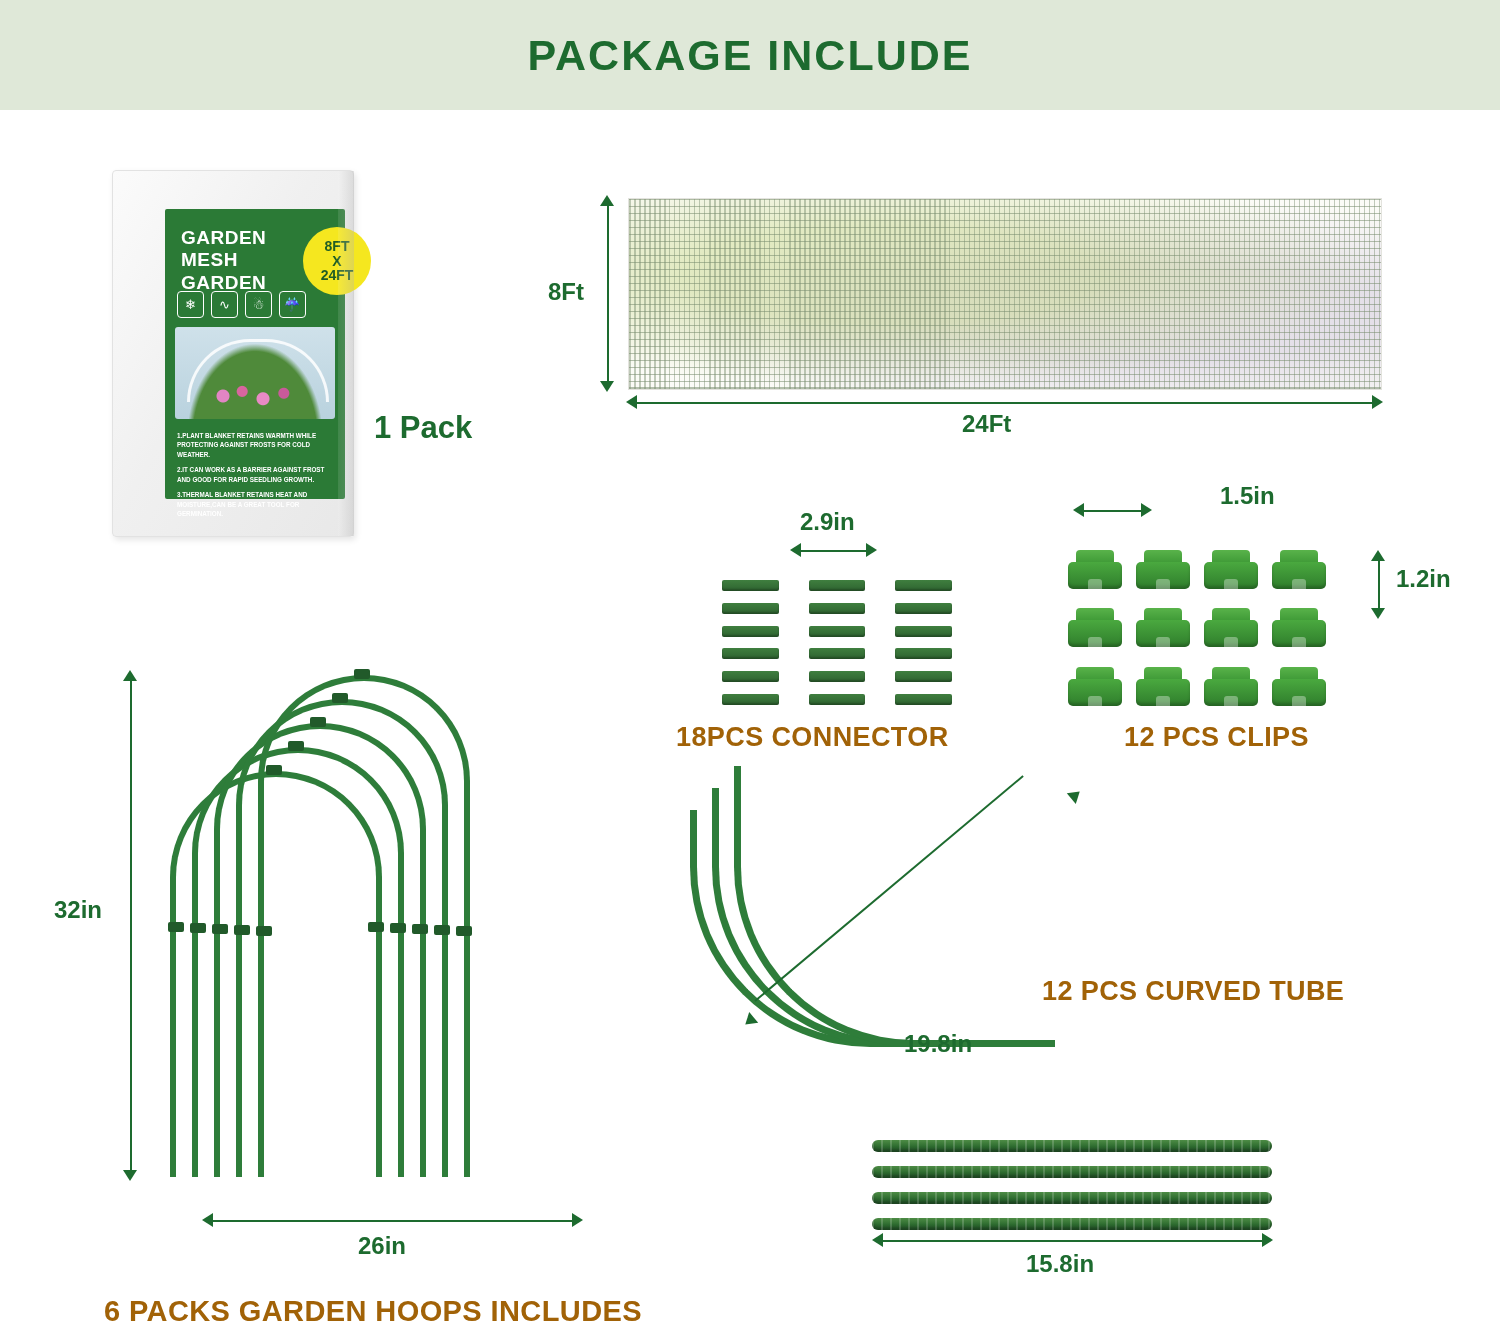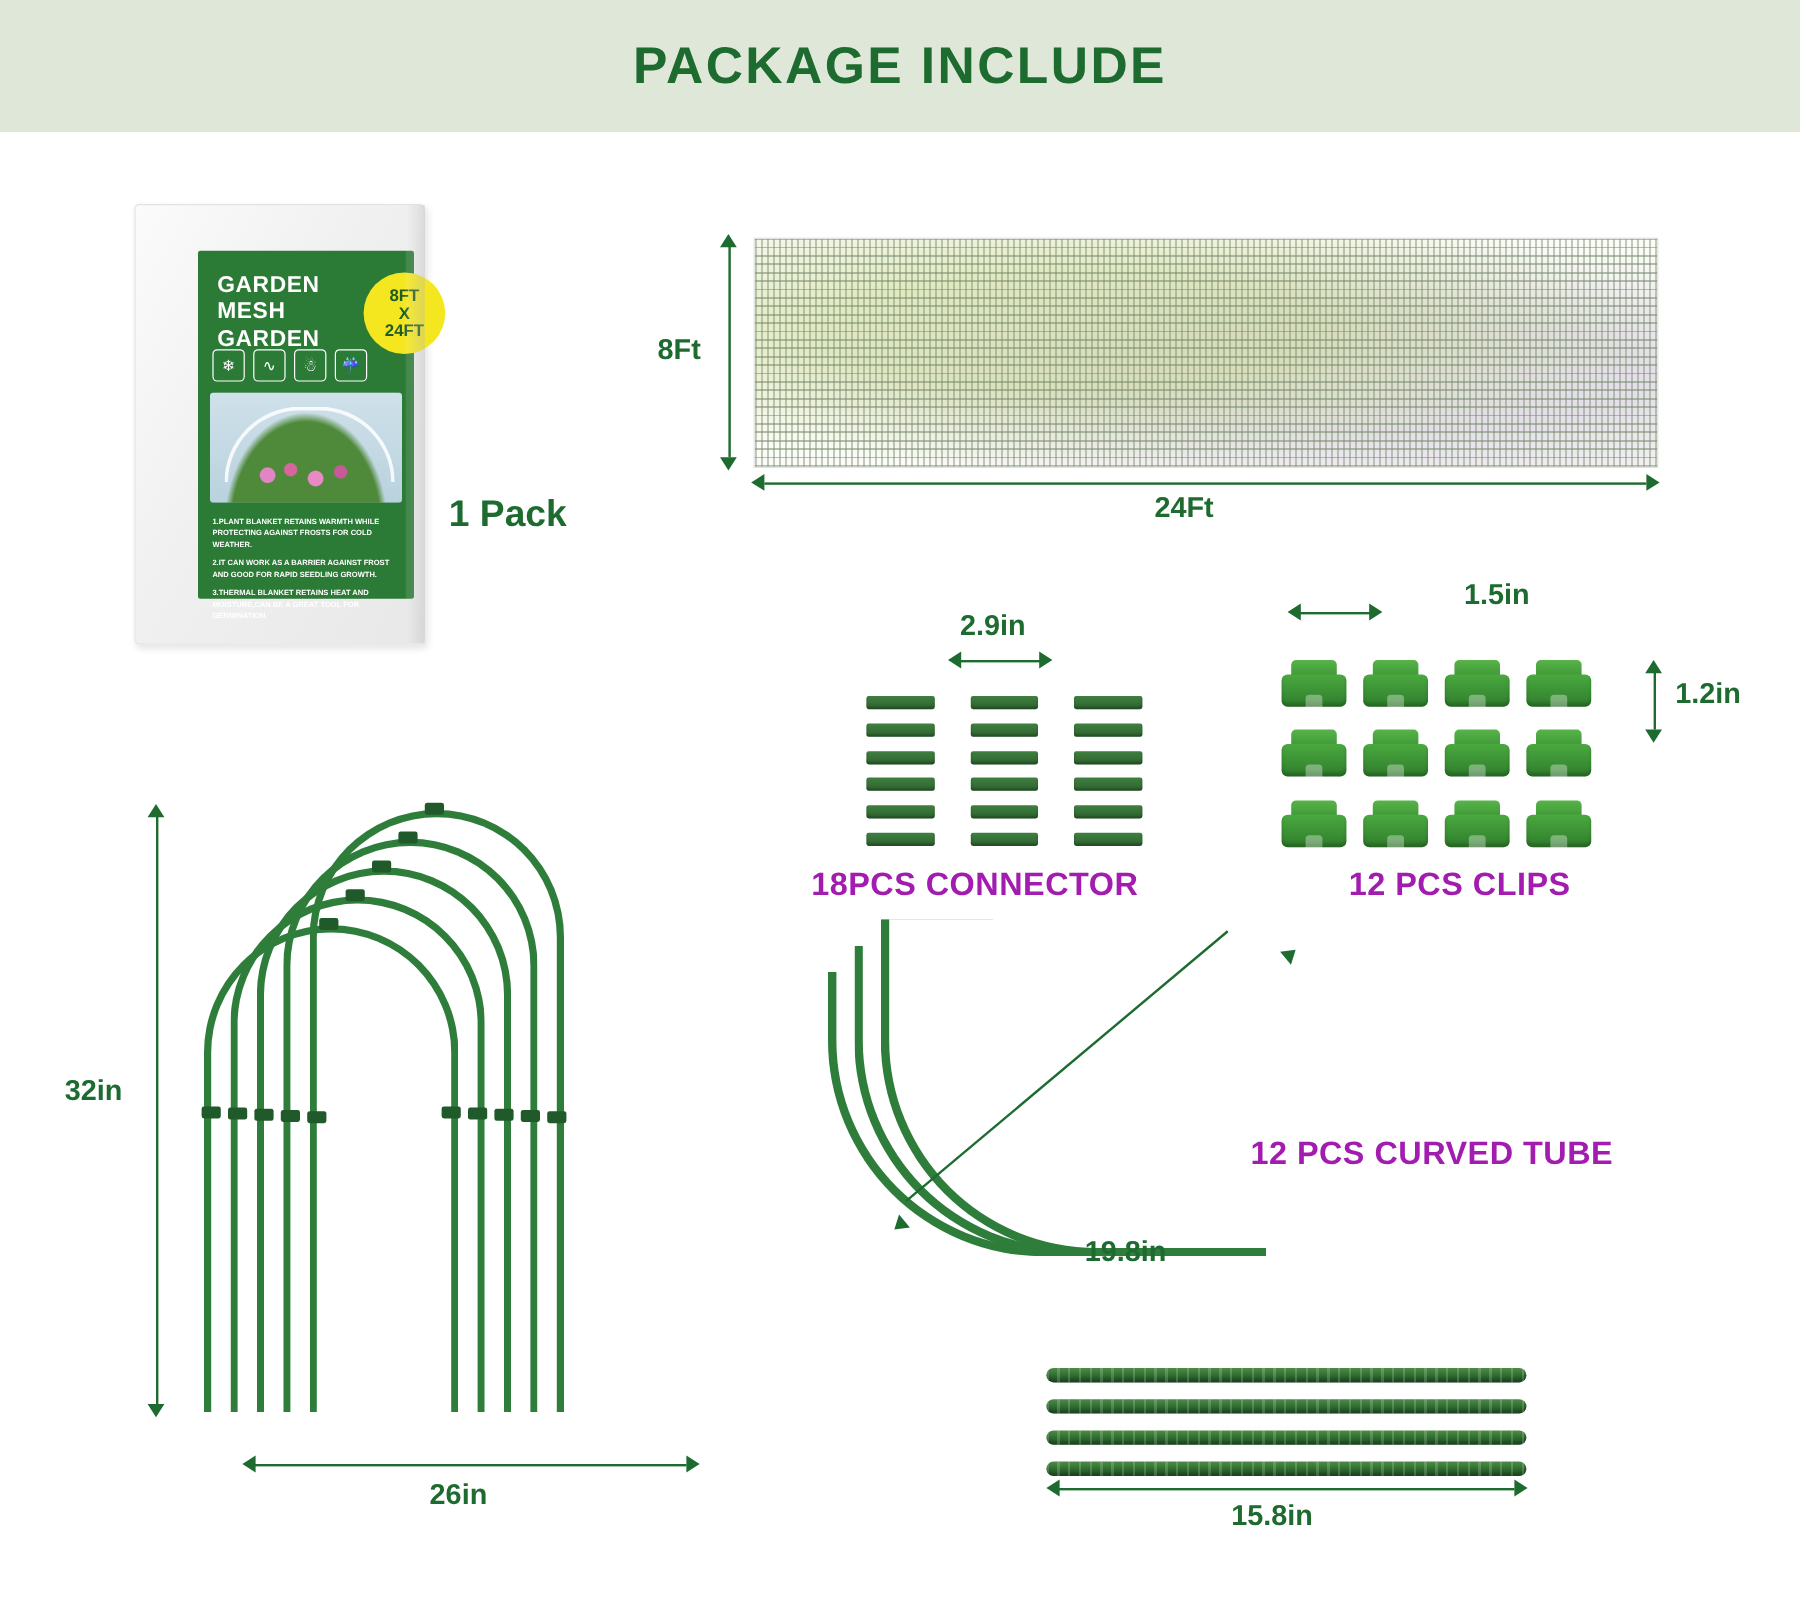--- a/index.html
+++ b/index.html
@@ -90,21 +90,21 @@
   .arrow-v,.arrow-h{position:absolute;background:#1d6b2f;}
   .arrow-v{width:2px;}
   .arrow-h{height:2px;}
   .cap{position:absolute;width:0;height:0;}
   .cap-up{border-left:7px solid transparent;border-right:7px solid transparent;border-bottom:11px solid #1d6b2f;}
   .cap-down{border-left:7px solid transparent;border-right:7px solid transparent;border-top:11px solid #1d6b2f;}
   .cap-left{border-top:7px solid transparent;border-bottom:7px solid transparent;border-right:11px solid #1d6b2f;}
   .cap-right{border-top:7px solid transparent;border-bottom:7px solid transparent;border-left:11px solid #1d6b2f;}
 
   .caption{
-    position:absolute;font-size:27px;font-weight:bold;color:#a21caf;letter-spacing:.4px;
+    position:absolute;font-size:27px;font-weight:bold;color:#a16207;letter-spacing:.4px;
   }
   .caption.big{font-size:29px;}
 
   
   .connectors{position:absolute;left:722px;top:470px;width:230px;height:130px;
     display:grid;grid-template-columns:repeat(3,1fr);grid-template-rows:repeat(6,1fr);
     gap:7px 30px;}
   .conn{
     background:linear-gradient(180deg,#3f7f3f,#2e6330);border-radius:2px;height:11px;
     box-shadow:inset 0 -2px 2px rgba(0,0,0,.25);
@@ -348,33 +348,34 @@
   <div class="arrow-v" style="left:130px;top:570px;height:490px;"></div>
   <div class="cap cap-up" style="left:123px;top:560px;"></div>
   <div class="cap cap-down" style="left:123px;top:1060px;"></div>
   <div class="dim-label" style="left:54px;top:786px;text-align:center;">32in</div>
 
   <div class="arrow-h" style="left:212px;top:1110px;width:360px;"></div>
   <div class="cap cap-left" style="left:202px;top:1103px;"></div>
   <div class="cap cap-right" style="left:572px;top:1103px;"></div>
   <div class="dim-label" style="left:358px;top:1122px;">26in</div>
 
+  <div class="caption big" style="left:104px;top:1185px;">6 PACKS GARDEN HOOPS INCLUDES</div>
 
   <div class="curved">
     <div class="curve" style="left:0px;top:0px;width:270px;height:230px;"></div>
     <div class="curve" style="left:22px;top:-22px;width:292px;height:252px;"></div>
     <div class="curve" style="left:44px;top:-44px;width:314px;height:274px;"></div>
   </div>
 
   <div class="arrow-h" style="left:755px;top:890px;width:350px;transform:rotate(-40deg);transform-origin:left center;"></div>
   <div class="cap cap-left" style="left:744px;top:904px;transform:rotate(-40deg);"></div>
   <div class="cap cap-right" style="left:1070px;top:678px;transform:rotate(-40deg);"></div>
   <div class="dim-label" style="left:904px;top:920px;">19.8in</div>
 
-  <div class="caption" style="left:1042px;top:836px;">12 PCS CURVED TUBE</div>
+  <div class="caption" style="left:1042px;top:866px;">12 PCS CURVED TUBE</div>
 
   <div class="straights">
     <div class="straight" style="top:0px;"></div>
     <div class="straight" style="top:26px;"></div>
     <div class="straight" style="top:52px;"></div>
     <div class="straight" style="top:78px;"></div>
   </div>
 
   <div class="arrow-h" style="left:882px;top:1130px;width:380px;"></div>
   <div class="cap cap-left" style="left:872px;top:1123px;"></div>

